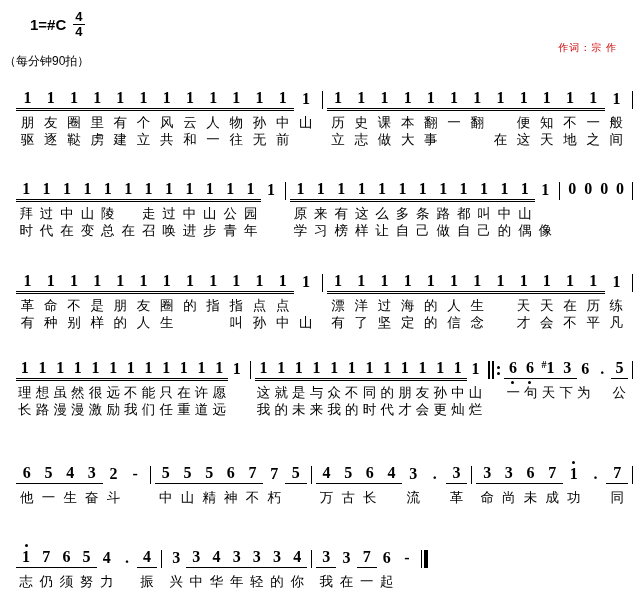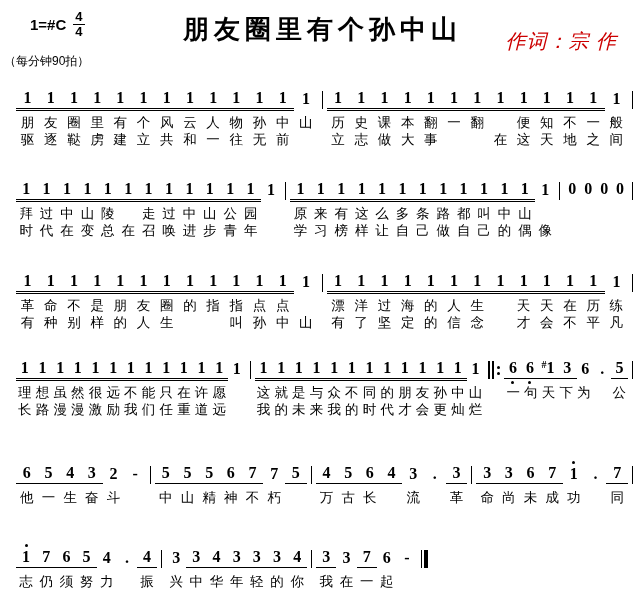--- a/index.html
+++ b/index.html
@@ -14,22 +14,22 @@
   .meta { position:absolute; left:0; top:2px; }
   .keyrow { display:flex; align-items:center; gap:7px; margin-left:18px;
             font-weight:bold; font-size:15px; }
   .ts { display:inline-flex; flex-direction:column; align-items:center;
         font-size:13px; line-height:1.05; font-weight:bold; }
   .ts .num { border-bottom:1px solid #000; padding:0 2px; }
   .tempo { margin-top:15px; margin-left:-8px; font-size:12px; white-space:nowrap; }
   .title { position:absolute; left:0; right:0; top:4px; margin:0; text-align:center;
            font-family:"Liberation Serif", serif; font-weight:bold;
            font-size:26px; letter-spacing:5px; white-space:nowrap; }
-  .credits { position:absolute; right:16px; top:20px; font-size:20px;
-             line-height:1.3; letter-spacing:1px; white-space:nowrap;font-style:italic; }
+  .credits { position:absolute; right:16px; top:33px; font-size:10px;
+             line-height:1.3; letter-spacing:1px; white-space:nowrap; }
   
   #score { margin-top:2px; }
   .line { display:flex; align-items:flex-start; }
   #score .line:nth-child(1) { margin-bottom:28px; }
   #score .line:nth-child(2) { margin-bottom:30px; }
   #score .line:nth-child(3) { margin-bottom:24px; }
   #score .line:nth-child(4) { margin-bottom:42px; }
   #score .line:nth-child(5) { margin-bottom:38px; }
   #score .line:nth-child(6) { width:67%; }
   .measure { display:flex; flex-direction:column; padding:0 4px; min-width:0; }
@@ -65,21 +65,20 @@
     <div class="meta">
       <div class="keyrow">
         <span>1=#C</span>
         <span class="ts">
           <span class="num">4</span>
           <span class="den">4</span>
         </span>
       </div>
       <div class="tempo">（每分钟90拍）</div>
     </div>
-    <h1 class="title">朋友圈里有个孙中山</h1>
     <div class="credits" id="credits" style="color: rgb(204, 0, 0);">
       <div>作词：宗 作</div>
     </div>
   </div>
   <div id="score">
       <div class="line">
         <div class="measure" style="flex-grow: 13;">
           <div class="notes-row">
             <div class="grp u2" style="flex-grow: 4;">
               <span class="note">1</span>

